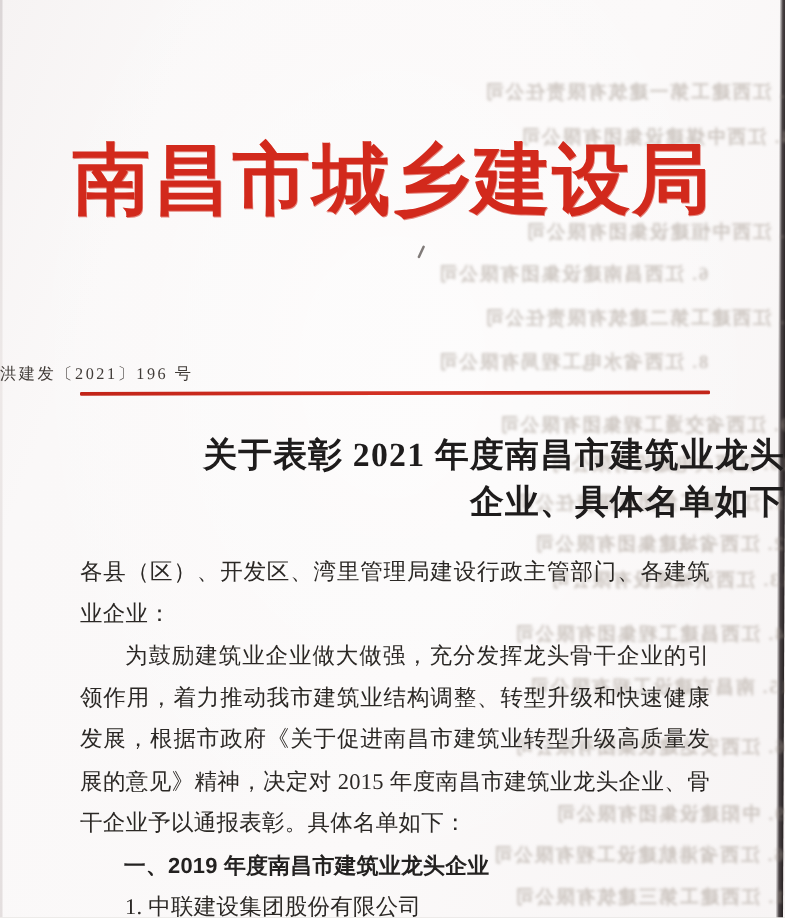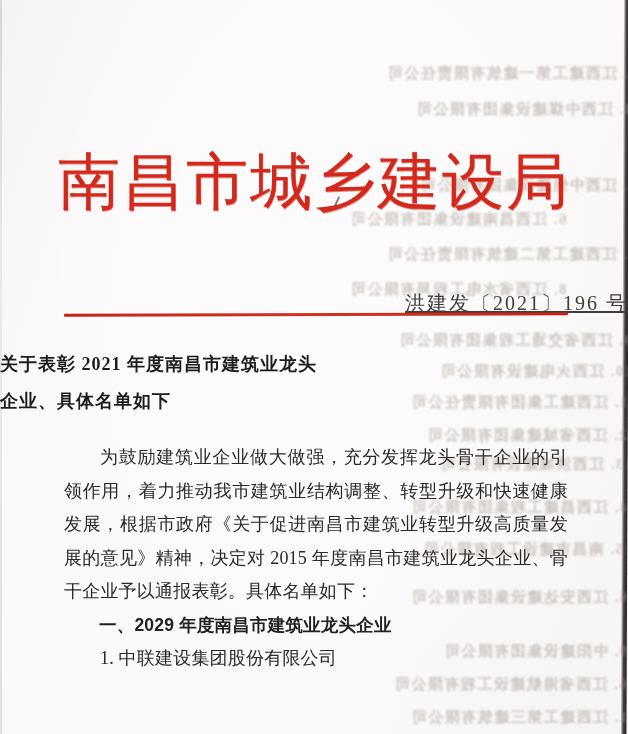--- a/index.html
+++ b/index.html
@@ -41,48 +41,46 @@
     white-space: nowrap;
     font-family: "Liberation Serif", "DejaVu Serif", serif;
   }
 
   .content-layer { position: absolute; inset: 0; z-index: 2; }
 
   .agency-title {
     position: absolute; top: 102px; left: 0; width: 100%;
     text-align: center;
     font-size: 62px;
-    font-weight: 400;
+    font-weight: 700;
     letter-spacing: 2px;
     color: #d2291c;
     text-shadow: 0.5px 0.5px 0 rgba(210,41,28,0.55);
     white-space: nowrap;
-    margin-top: 38px;
   }
 
   .doc-number {
     position: absolute; top: 290px; left: 0; width: 100%;
-    text-align: right;
-    font-size: 20px;
+    text-align: left;
+    font-size: 13px;
     letter-spacing: 2px;
     color: #403b37;
-    text-decoration: underline;
   }
 
   .red-rule {
     position: absolute; top: 313px; left: 64px; width: 504px; height: 3px;
     background: linear-gradient(to right, #c22418, #d33124 50%, #c22418);
     transform: rotate(-0.15deg);
     border-radius: 1px;
   }
 
   .doc-title {
     position: absolute; top: 346px; left: 0; width: 100%;
-    text-align: left;
-    font-size: 18px;
+    text-align: right;
+    font-size: 27px;
     font-weight: 700;
     line-height: 37px;
     letter-spacing: 1px;
     color: #1e1c1c;
   }
 
   .doc-body {
     position: absolute; top: 441px; left: 64px; width: 504px;
     font-size: 18px;
     line-height: 33.5px;
@@ -137,22 +135,23 @@
     <div class="doc-number">洪建发〔2021〕196 号</div>
 
     <div class="red-rule"></div>
 
     <div class="doc-title">
       <div>关于表彰 2021 年度南昌市建筑业龙头</div>
       <div>企业、具体名单如下</div>
     </div>
 
     <div class="doc-body">
+      <p>各县（区）、开发区、湾里管理局建设行政主管部门、各建筑业企业：</p>
       <p class="para-indent">为鼓励建筑业企业做大做强，充分发挥龙头骨干企业的引领作用，着力推动我市建筑业结构调整、转型升级和快速健康发展，根据市政府《关于促进南昌市建筑业转型升级高质量发展的意见》精神，决定对 2015 年度南昌市建筑业龙头企业、骨干企业予以通报表彰。具体名单如下：</p>
-      <p class="section-heading">一、2029 年度南昌市建筑业龙头企业</p>
+      <p class="section-heading">一、2019 年度南昌市建筑业龙头企业</p>
       <div class="company-list">
           <div>1. 中联建设集团股份有限公司</div>
         </div>
     </div>
 
     <div class="stray-mark"></div>
   </div>
 
   <div class="scan-edge-left"></div>
   <div class="scan-edge-right"></div>

